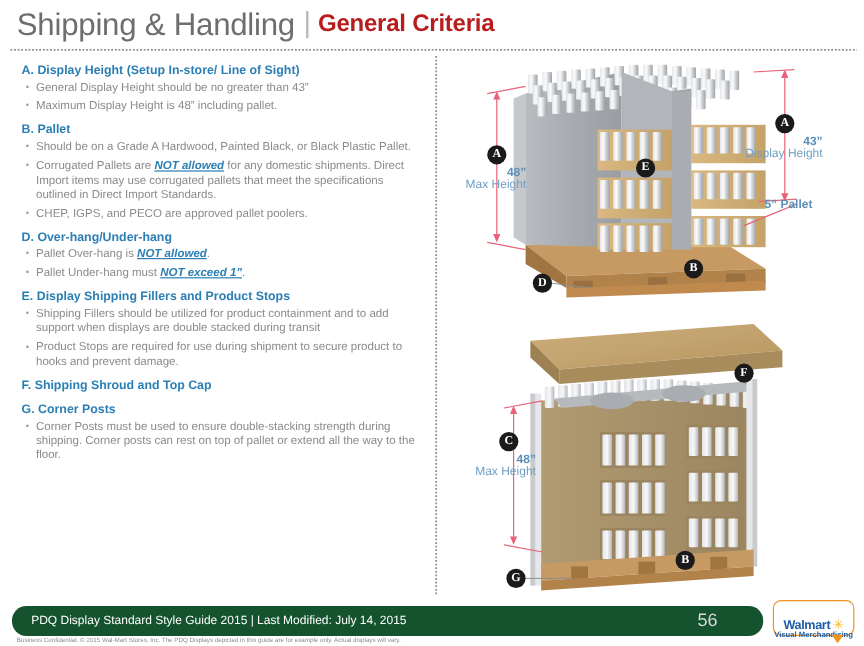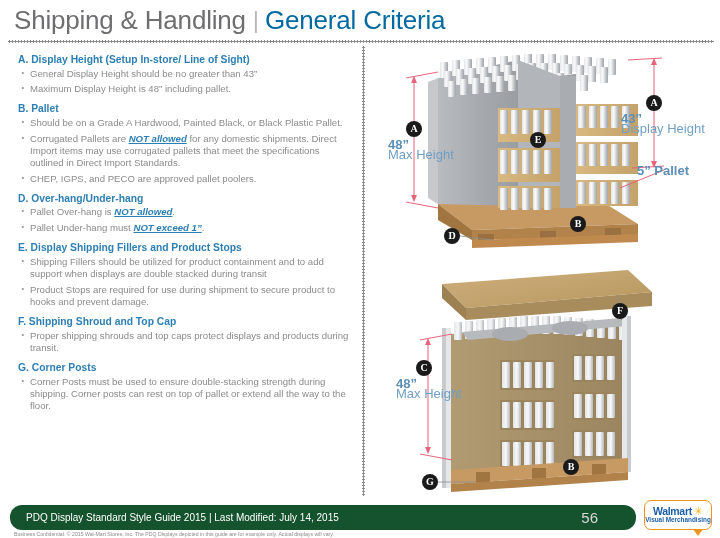--- a/index.html
+++ b/index.html
@@ -35,23 +35,23 @@
     letter-spacing: -0.2px;
     white-space: nowrap;
   }
   .hd-sep {
     font-size: 24px;
     color: #b9b9bb;
     margin: 0 6px 0 7px;
     font-weight: 300;
   }
   .hd-sub {
-    font-size: 26px;
-    font-weight: 400;
-    color: #0369a1;
+    font-size: 20px;
+    font-weight: 700;
+    color: #b91c1c;
     letter-spacing: -0.2px;
     white-space: nowrap;
   }
 
   
   #hrule {
     position: absolute;
     left: 8px; top: 40px;
     width: 706px; height: 3px;
     background-image: radial-gradient(#8d8d8f 48%, transparent 52%);
@@ -121,23 +121,23 @@
     color: #ffffff;
     font-size: 10px;
     font-weight: bold;
     line-height: 16px;
     text-align: center;
     font-family: "Liberation Serif", serif;
     z-index: 8;
   }
   .dimlabel {
     position: absolute;
-    font-size: 13px;
+    font-size: 10px;
     color: #6f9fc4;
-    text-align: left;
+    text-align: right;
     line-height: 10px;
     white-space: nowrap;
     z-index: 8;
   }
   .dimlabel b { font-weight: bold; color: #5b8fb8; }
   .dimlabel.dark { color: #4c86ad; font-weight: bold; }
 
   
   #footer-bar {
     position: absolute;
@@ -162,21 +162,21 @@
   }
 
   #wm-badge {
     position: absolute;
     left: 644px; top: 500px;
     width: 68px; height: 30px;
     border: 1.6px solid #f0941f;
     border-radius: 7px;
     background: #ffffff;
     text-align: center;
-    padding-top: 4px;
+    padding-top: 14px;
   }
   #wm-badge::after {
     content: "";
     position: absolute;
     left: 48px; bottom: -7px;
     width: 0; height: 0;
     border-left: 5px solid transparent;
     border-right: 5px solid transparent;
     border-top: 7px solid #f0941f;
   }
@@ -233,23 +233,20 @@
       </div>
       <div class="sect">
         <div class="sect-head">E. Display Shipping Fillers and Product Stops</div>
         <ul class="bullets">
           <li><span>Shipping Fillers should be utilized for product containment and to add support when displays are double stacked during transit</span></li>
           <li><span>Product Stops are required for use during shipment to secure product to hooks and prevent damage.</span></li>
         </ul>
       </div>
       <div class="sect">
         <div class="sect-head">F. Shipping Shroud and Top Cap</div>
-        <ul class="bullets">
-          <li><span>Proper shipping shrouds and top caps protect displays and products during transit.</span></li>
-        </ul>
       </div>
       <div class="sect">
         <div class="sect-head">G. Corner Posts</div>
         <ul class="bullets">
           <li><span>Corner Posts must be used to ensure double-stacking strength during shipping. Corner posts can rest on top of pallet or extend all the way to the floor.</span></li>
         </ul>
       </div>
     </div>
 
   <div class="illus" id="illus-top">

